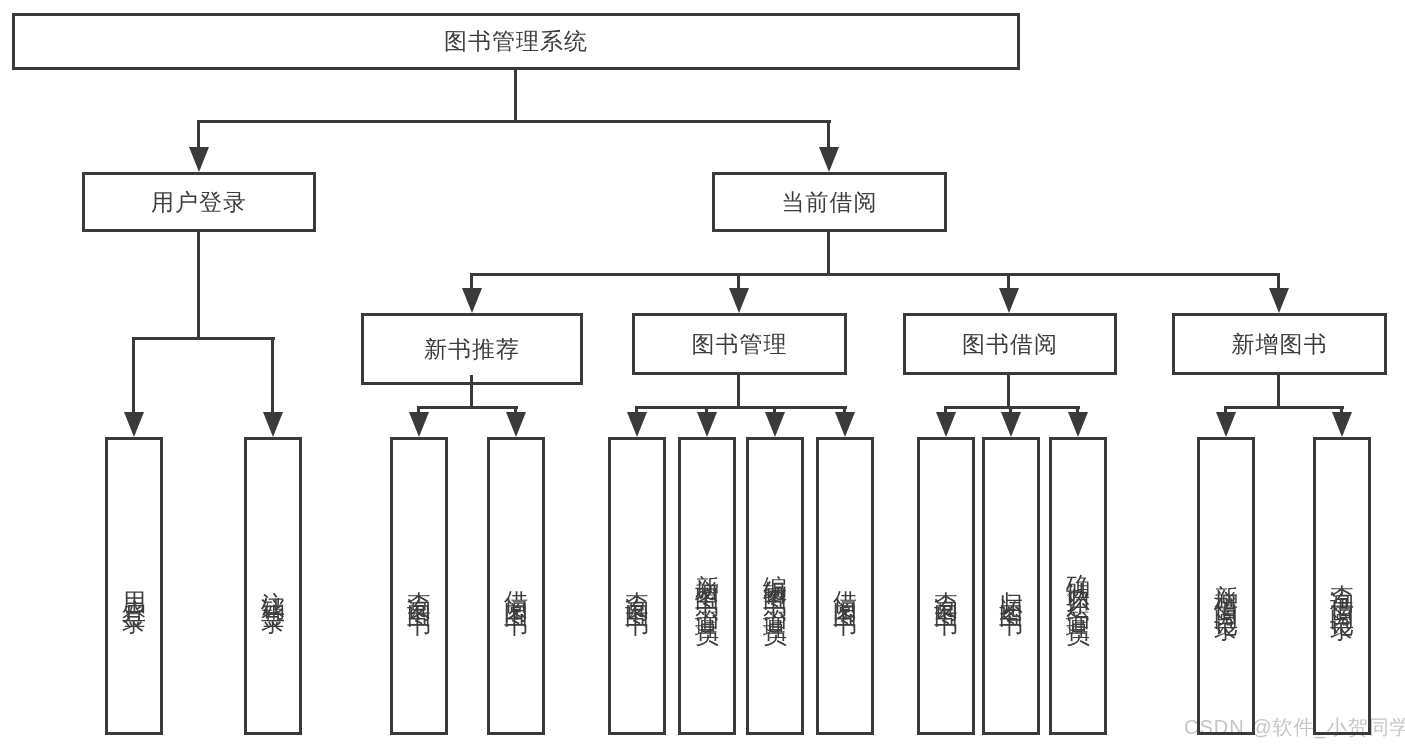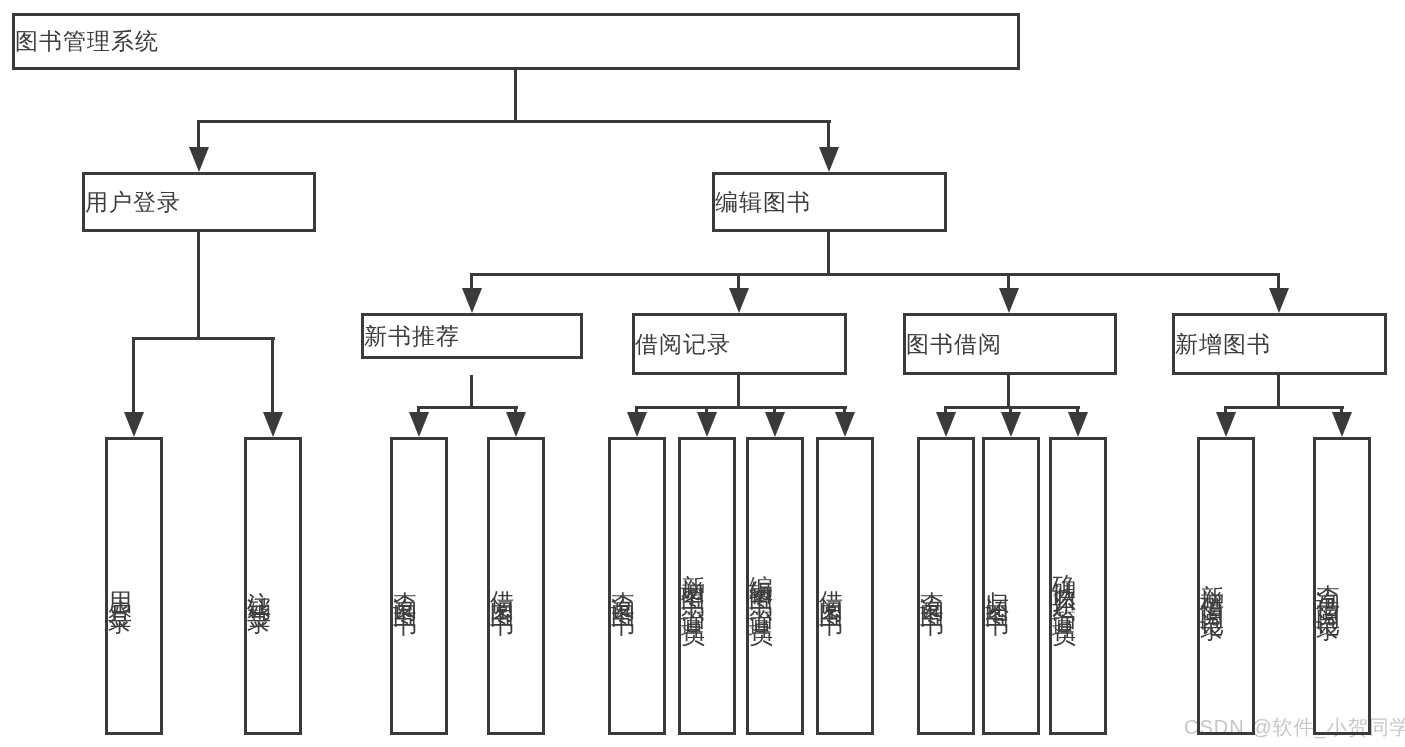--- a/index.html
+++ b/index.html
@@ -4,21 +4,21 @@
 <title>图书管理系统</title>
 <style>
   html,body{margin:0;padding:0;background:#ffffff;}
   .canvas{
     position:relative;width:1405px;height:747px;background:#ffffff;overflow:hidden;
     font-family:"Liberation Sans","DejaVu Sans",sans-serif;
   }
   
   .box{
     position:absolute;border:3px solid #3a3a3a;background:transparent;
-    display:flex;align-items:center;justify-content:flex-start;
+    display:flex;align-items:center;justify-content:center;
     box-sizing:border-box;z-index:2;
   }
   .hlabel{font-size:23px;color:#3d3d3d;letter-spacing:1px;white-space:nowrap;}
   .leaf{top:437px;width:58px;height:298px;}
   .vtext{
     writing-mode:vertical-rl;text-orientation:mixed;
     font-size:24px;letter-spacing:7px;color:#3d3d3d;line-height:1;
   }
   
   .h,.v{position:absolute;background:#3a3a3a;z-index:1;}
@@ -101,28 +101,28 @@
   <div class="watermark">CSDN @软件_小贺同学</div>
 
   <div class="box" style="left:12px;top:13px;width:1008px;height:57px">
     <span class="hlabel">图书管理系统</span>
   </div>
 
   <div class="box" style="left:82px;top:172px;width:234px;height:60px">
     <span class="hlabel">用户登录</span>
   </div>
   <div class="box" style="left:712px;top:172px;width:235px;height:60px">
-    <span class="hlabel">编辑图书</span>
+    <span class="hlabel">当前借阅</span>
   </div>
 
-  <div class="box" style="left:361px;top:313px;width:222px;height:46px">
+  <div class="box" style="left:361px;top:313px;width:222px;height:72px">
     <span class="hlabel">新书推荐</span>
   </div>
   <div class="box" style="left:632px;top:313px;width:215px;height:62px">
-    <span class="hlabel">借阅记录</span>
+    <span class="hlabel">图书管理</span>
   </div>
   <div class="box" style="left:903px;top:313px;width:214px;height:62px">
     <span class="hlabel">图书借阅</span>
   </div>
   <div class="box" style="left:1172px;top:313px;width:215px;height:62px">
     <span class="hlabel">新增图书</span>
   </div>
 
   <div class="box leaf" style="left:105px">
     <span class="vtext">用户登录</span>

